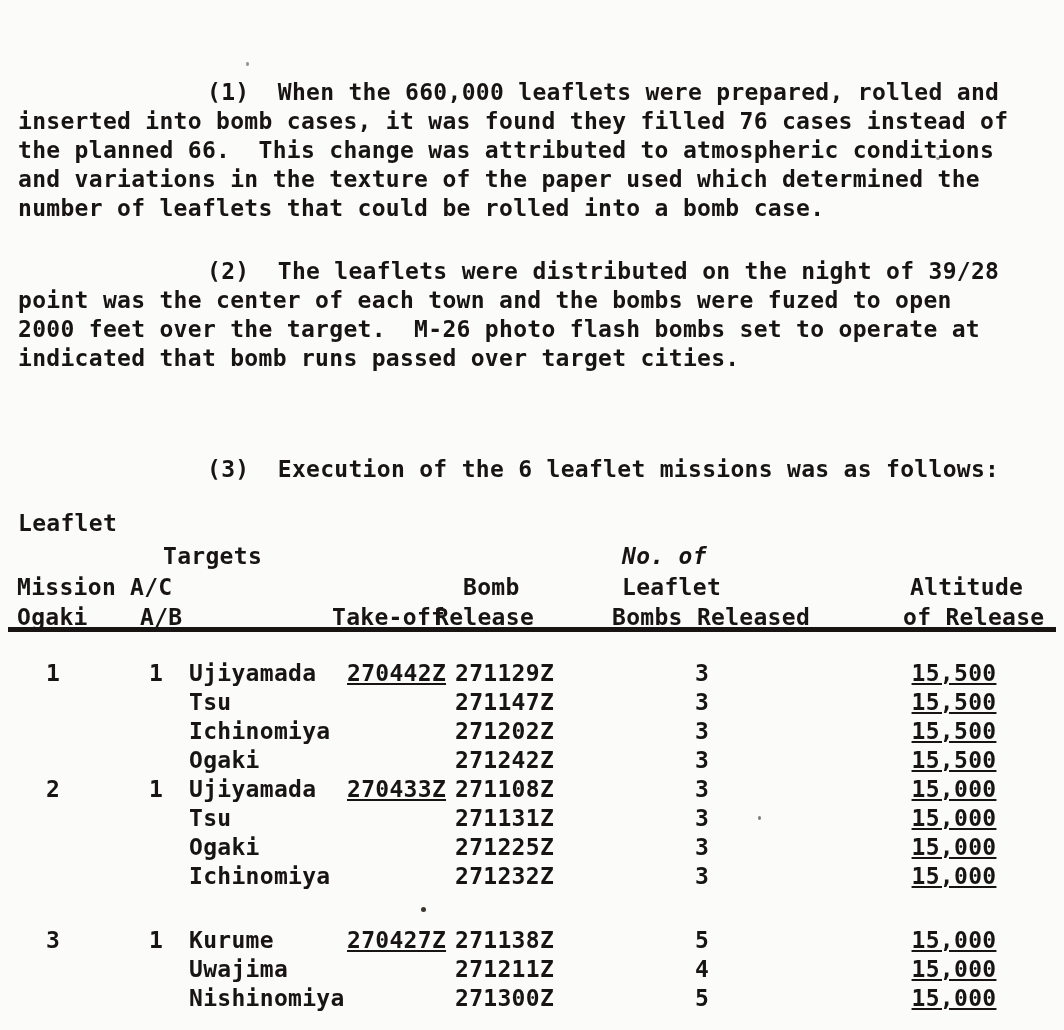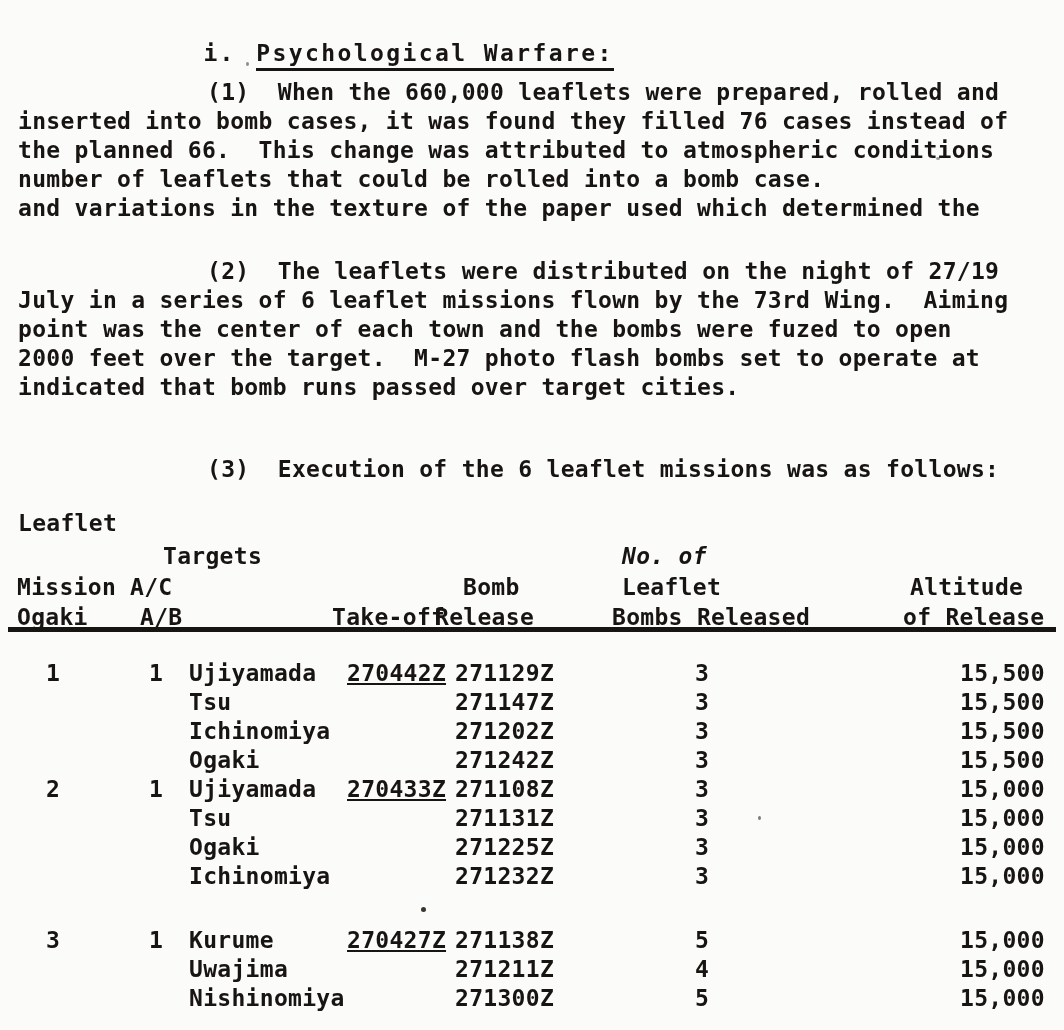--- a/index.html
+++ b/index.html
@@ -62,50 +62,46 @@
   #tbody { position: absolute; left: 0; top: 659px; width: 1064px; }
   .mgroup:last-child { margin-top: 35px; }
   .trow { position: relative; height: 29px; line-height: 29px; white-space: pre; }
   .trow span { position: absolute; top: 0; }
   .c-mission { left: 46px; }
   .c-ab      { left: 149px; }
   .c-target  { left: 189px; }
   .c-takeoff { left: 347px; text-decoration: underline; }
   .c-release { left: 455px; }
   .c-bombs   { left: 695px; }
-  .c-alt     { left: 960px; width: 92px; text-align: left; }
+  .c-alt     { left: 908px; width: 92px; text-align: center; text-decoration: underline; }
 
   
   .speck { position: absolute; background: #3a352f; border-radius: 50%; }
   .speck.s1 { left: 421px; top: 907px; width: 5px; height: 5px; }
   .speck.s2 { left: 758px; top: 816px; width: 3px; height: 4px; opacity: .65; }
   .speck.s3 { left: 936px; top: 157px; width: 4px; height: 3px; opacity: .5; }
   .speck.s4 { left: 246px; top: 62px;  width: 3px; height: 4px; opacity: .55; }
 </style>
 </head>
 <body>
 
 <div id="page">
 
-  <div class="heading">
-    <span class="idx">i.</span><span class="ttl">Psychological Warfare:</span>
-  </div>
 
   <div id="para-0" class="para">
       <div class="line first">(1)  When the 660,000 leaflets were prepared, rolled and</div>
       <div class="line">inserted into bomb cases, it was found they filled 76 cases instead of</div>
       <div class="line">the planned 66.  This change was attributed to atmospheric conditions</div>
+      <div class="line">and variations in the texture of the paper used which determined the</div>
       <div class="line">number of leaflets that could be rolled into a bomb case.</div>
-      <div class="line">and variations in the texture of the paper used which determined the</div>
     </div>
   <div id="para-1" class="para">
-      <div class="line first">(2)  The leaflets were distributed on the night of 27/19</div>
-      <div class="line">July in a series of 6 leaflet missions flown by the 73rd Wing.  Aiming</div>
+      <div class="line first">(2)  The leaflets were distributed on the night of 39/28</div>
       <div class="line">point was the center of each town and the bombs were fuzed to open</div>
-      <div class="line">2000 feet over the target.  M-27 photo flash bombs set to operate at</div>
+      <div class="line">2000 feet over the target.  M-26 photo flash bombs set to operate at</div>
       <div class="line">indicated that bomb runs passed over target cities.</div>
     </div>
   <div id="para-2" class="para">
       <div class="line first">(3)  Execution of the 6 leaflet missions was as follows:</div>
     </div>
 
   <div>
     <span class="th th-leaflet">Leaflet</span>
     <span class="th th-targets">Targets</span>
     <span class="th th-noof">No. of</span>

